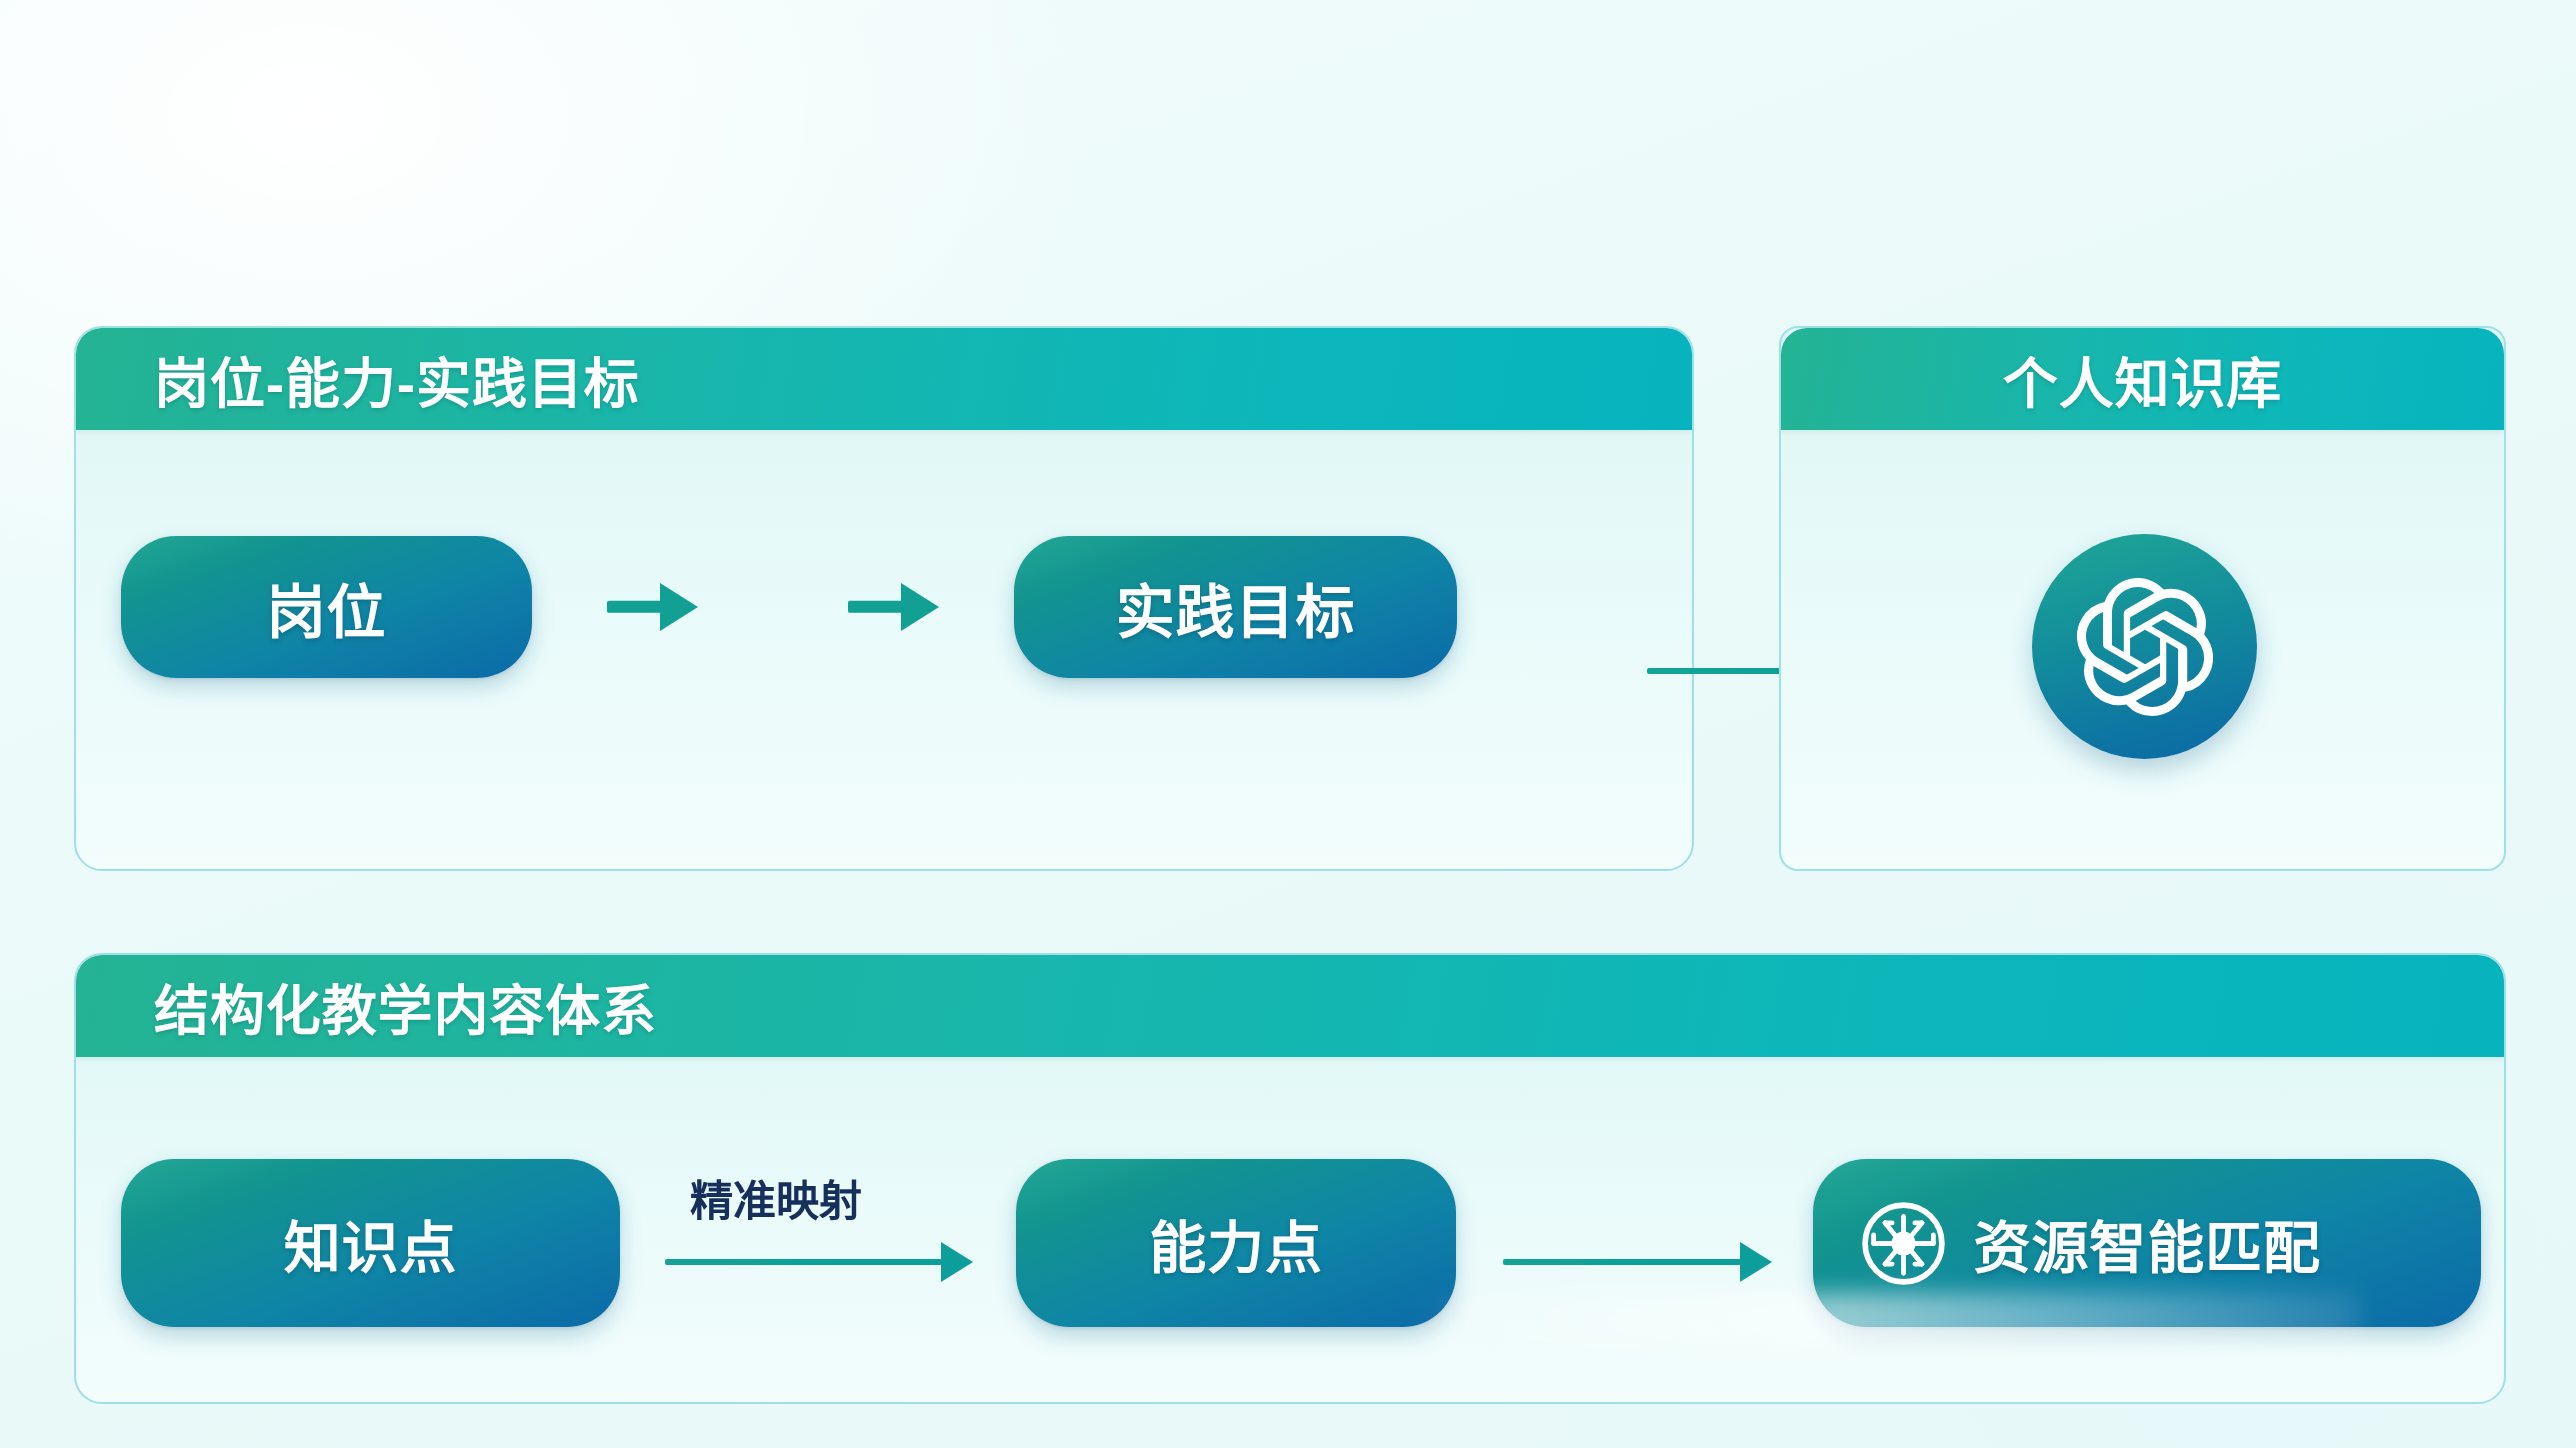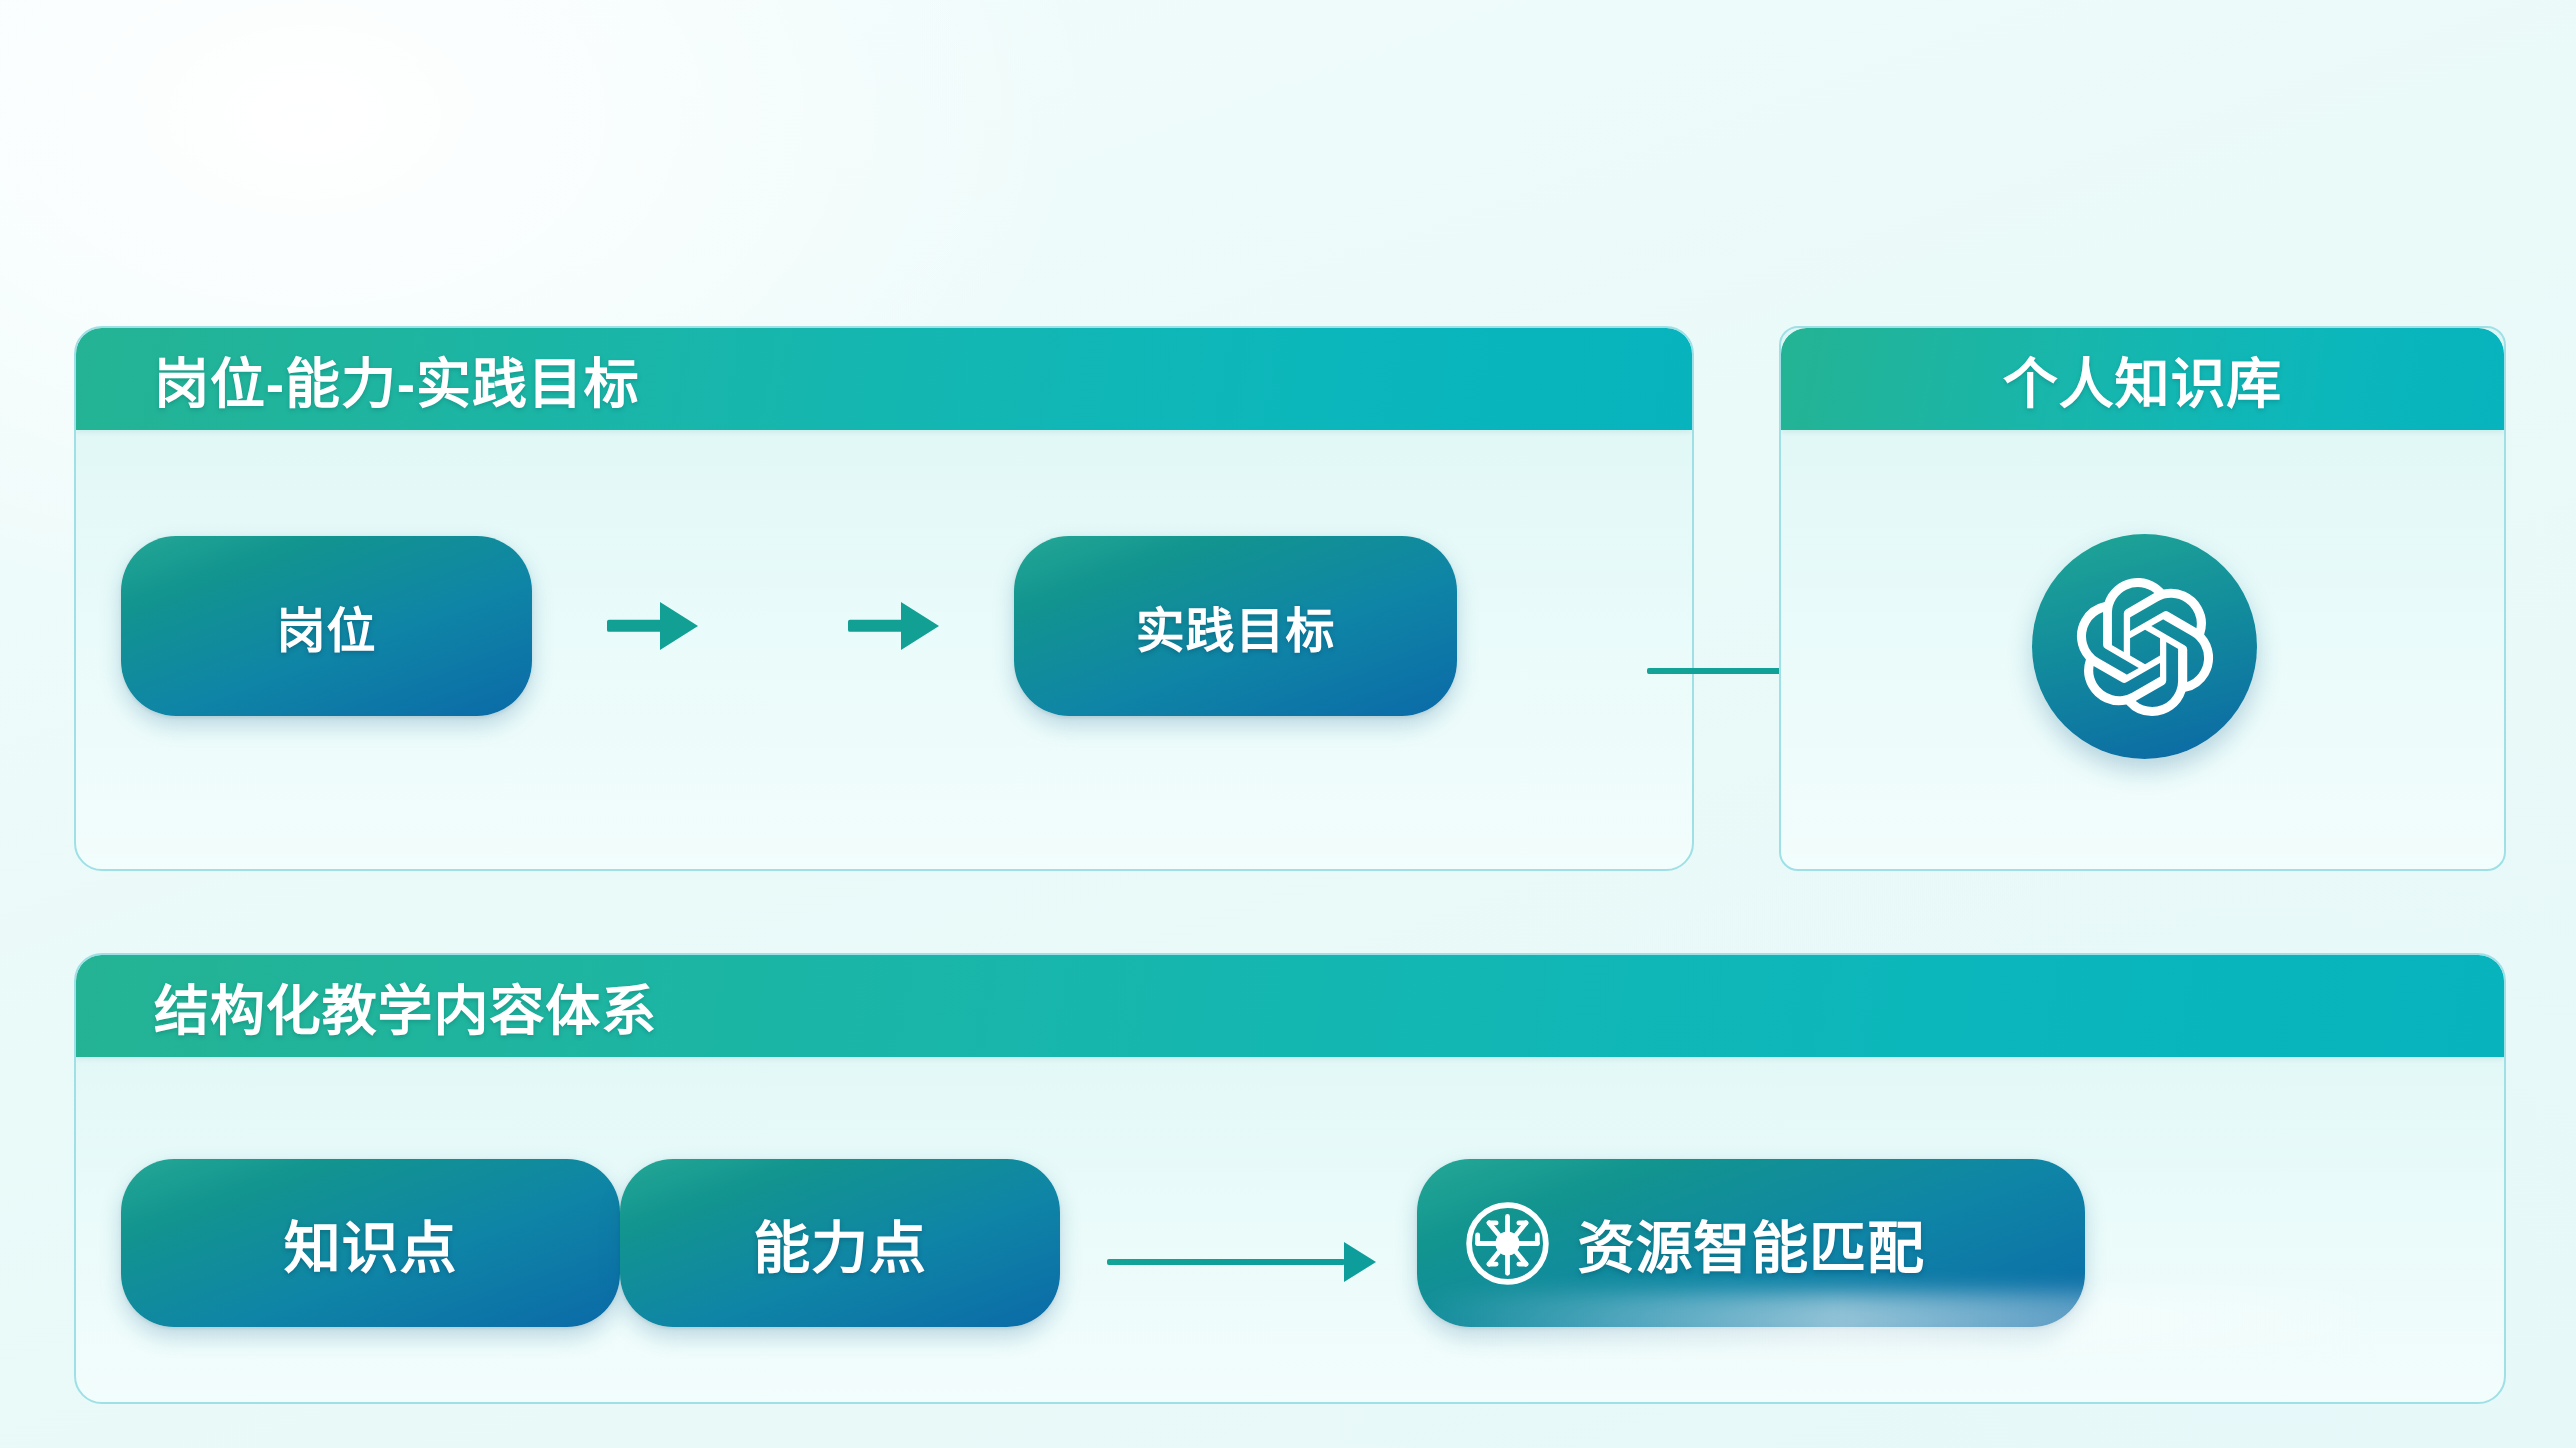--- a/index.html
+++ b/index.html
@@ -115,21 +115,21 @@
     white-space: nowrap;
     box-sizing: border-box;
   }
   .pill-text {
     color: #ffffff;
     font-weight: 800;
     text-shadow: 0 1.9px 5.7px rgba(0,50,80,0.30);
     letter-spacing: 0.9px;
   }
 
-  .pill-lg { height: 180px; font-size: 49px; }
+  .pill-lg { height: 142px; font-size: 59px; }
   .pill-w-short { width: 411px; }
   .pill-w-wide  { width: 443px; }
 
   .pill-md { height: 168px; font-size: 57px; border-radius: 53px; }
 
   
   .arrow-short {
     position: relative;
     width: 91px;
     height: 42px;
@@ -289,20 +289,27 @@
         <span class="card-header-text">结构化教学内容体系</span>
       </div>
 
       <div class="card-body">
         <div class="flow-row" style="left:45px; top:102px;">
 
           <div class="pill pill-md" style="width:499px;">
             <span class="pill-text">知识点</span>
           </div>
 
+          <div style="position:relative; width:396px; height:168px;">
+            <span class="arrow-label" style="left:70px; top:6.6px;">精准映射</span>
+            <div class="arrow-long" style="left:45px; top:83px;">
+              <span class="shaft" style="width:277px;"></span>
+              <span class="head"></span>
+            </div>
+          </div>
 
           <div class="pill pill-md" style="width:440px;justify-content:center;">
             <span class="pill-text">能力点</span>
           </div>
 
           <div style="position:relative; width:357px; height:168px;">
             <div class="arrow-long" style="left:47px; top:83px;">
               <span class="shaft" style="width:238px;"></span>
               <span class="head"></span>
             </div>

